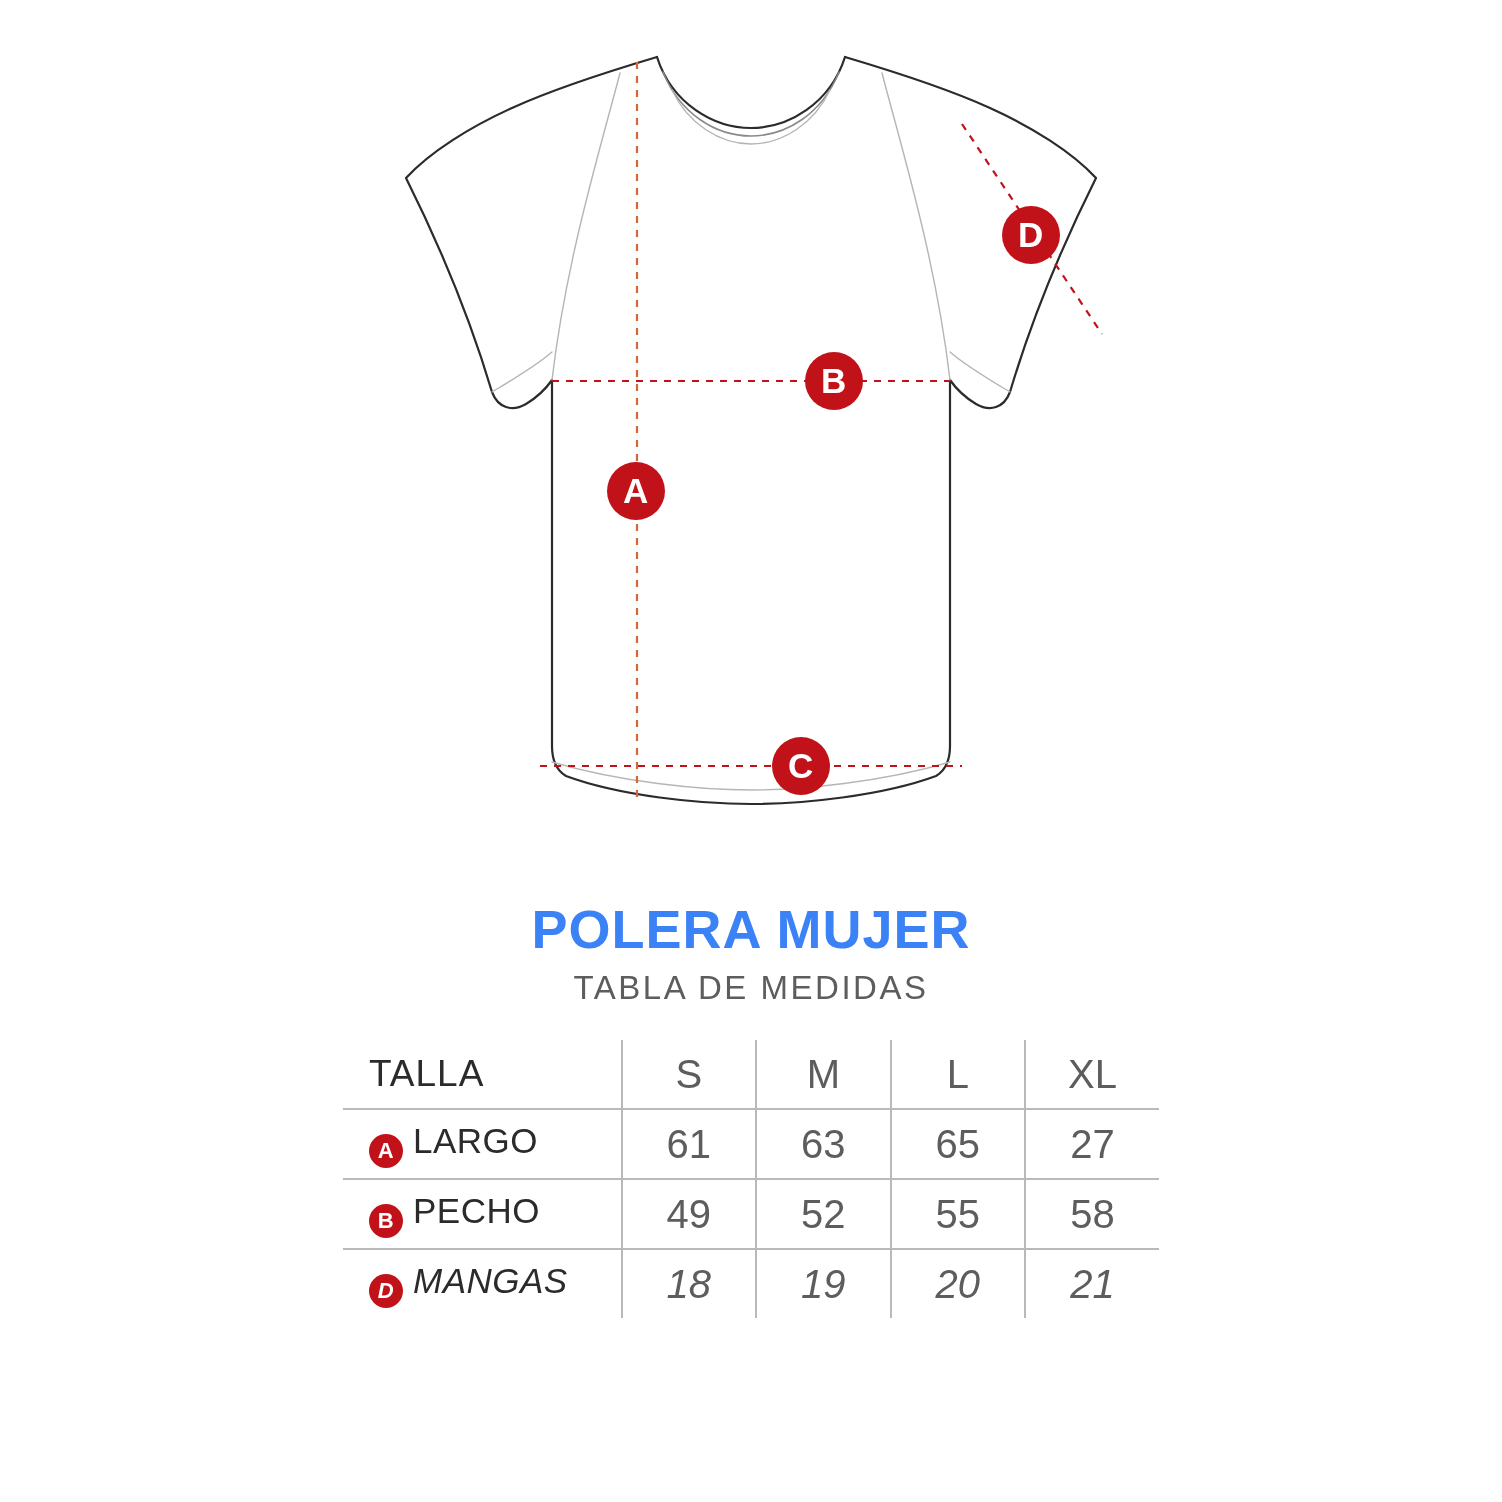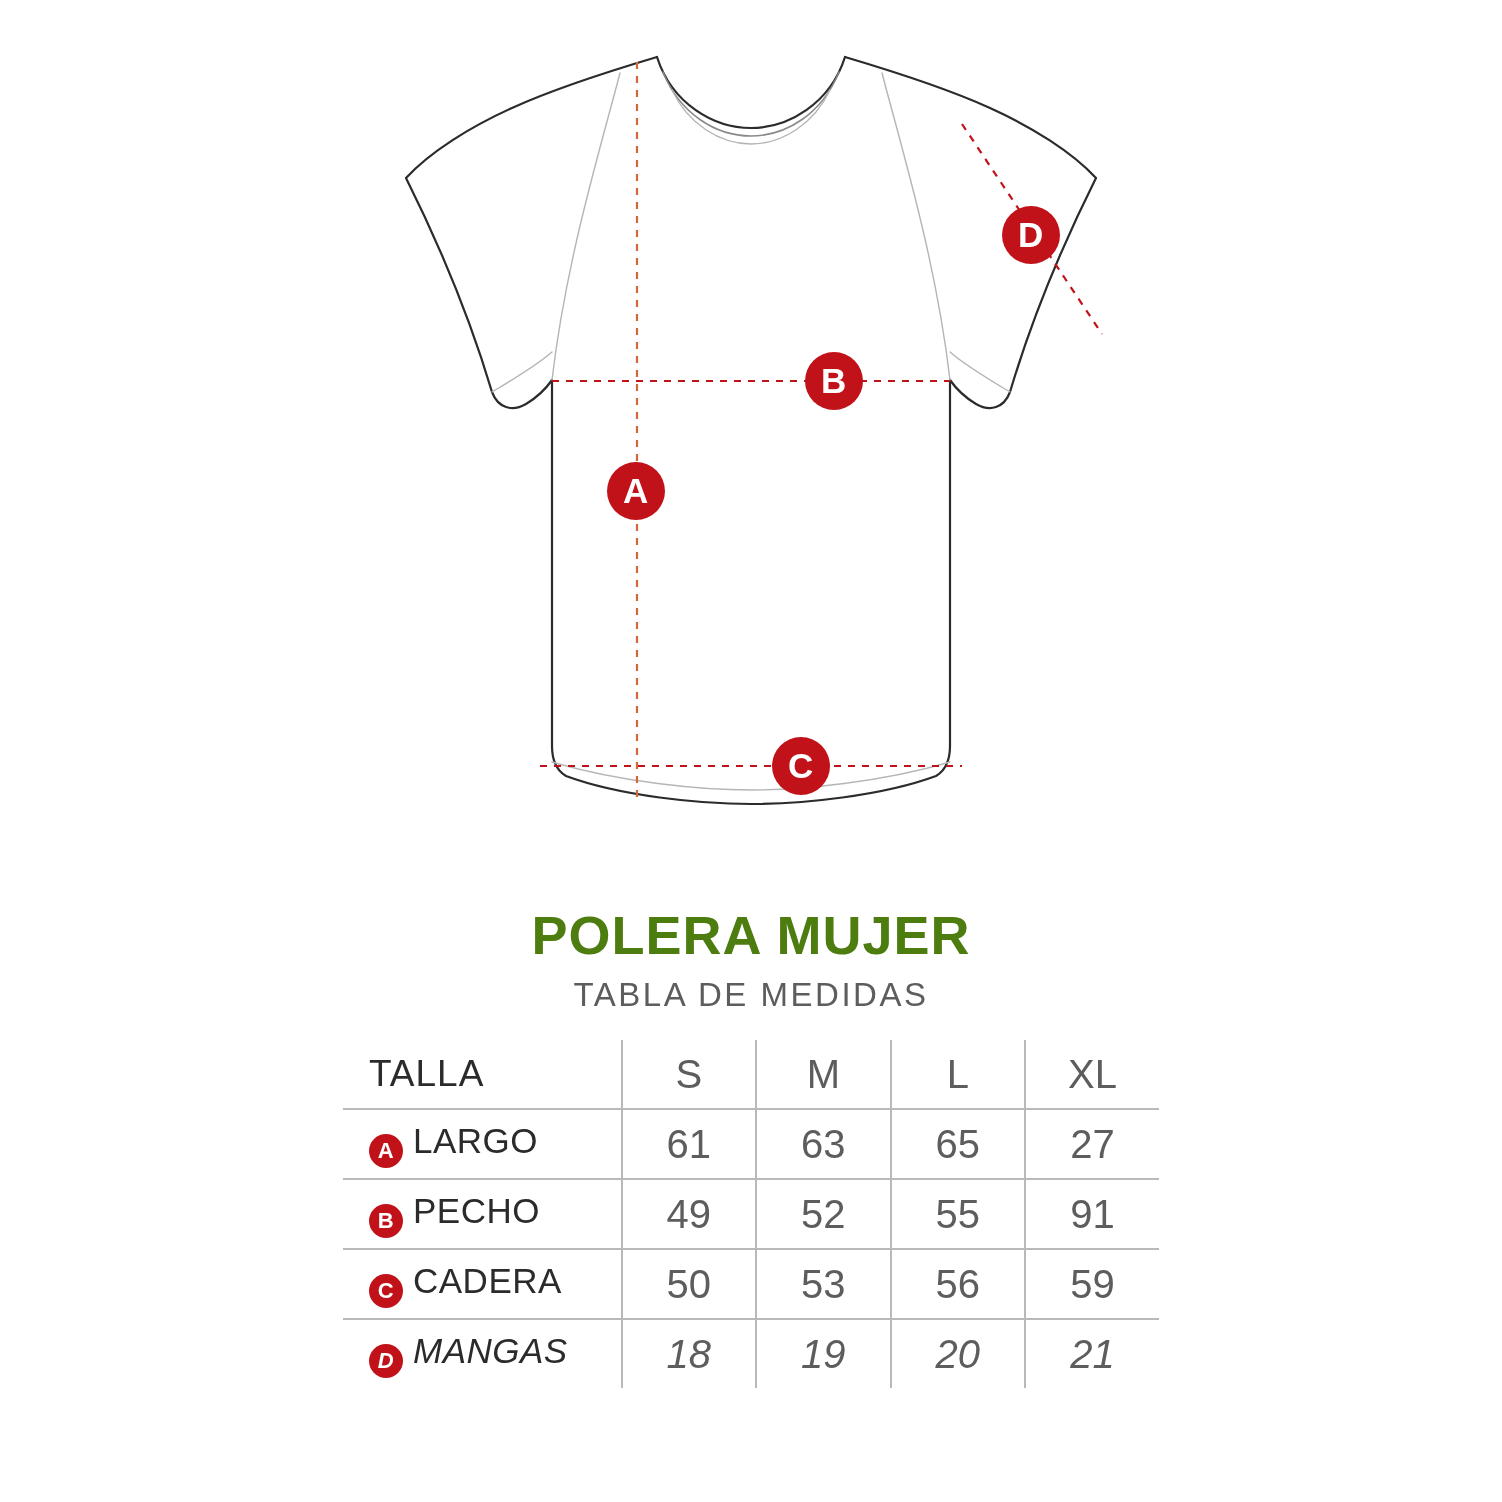--- a/index.html
+++ b/index.html
@@ -52,24 +52,24 @@
   #title-block {
     position: absolute;
     top: 895px;
     left: 0;
     width: 1502px;
     text-align: center;
   }
   #main-title {
     font-size: 54px;
     font-weight: bold;
-    color: #4d7c0f;
+    color: #3b82f6;
     letter-spacing: 1px;
     line-height: 1.1;
-    margin: 11px;
+    margin: 5px;
   }
   #sub-title {
     font-size: 33px;
     color: #5d5d5d;
     letter-spacing: 2.5px;
     margin-top: 10px;
   }
 
   
   #size-table {
@@ -231,32 +231,23 @@
     <td class="size-col">27</td>
   </tr>
 
   <tr>
     <td class="row-label">
       <span class="badge">B</span><span>PECHO</span>
     </td>
     <td class="size-col">49</td>
     <td class="size-col">52</td>
     <td class="size-col">55</td>
-    <td class="size-col">91</td>
-  </tr>
-
-  <tr>
-    <td class="row-label">
-      <span class="badge">C</span><span>CADERA</span>
-    </td>
-    <td class="size-col">50</td>
-    <td class="size-col">53</td>
-    <td class="size-col">56</td>
-    <td class="size-col">59</td>
-  </tr>
+    <td class="size-col">58</td>
+  </tr>
+
 
   <tr>
     <td class="row-label">
       <span class="badge">D</span><span>MANGAS</span>
     </td>
     <td class="size-col">18</td>
     <td class="size-col">19</td>
     <td class="size-col">20</td>
     <td class="size-col">21</td>
   </tr>

